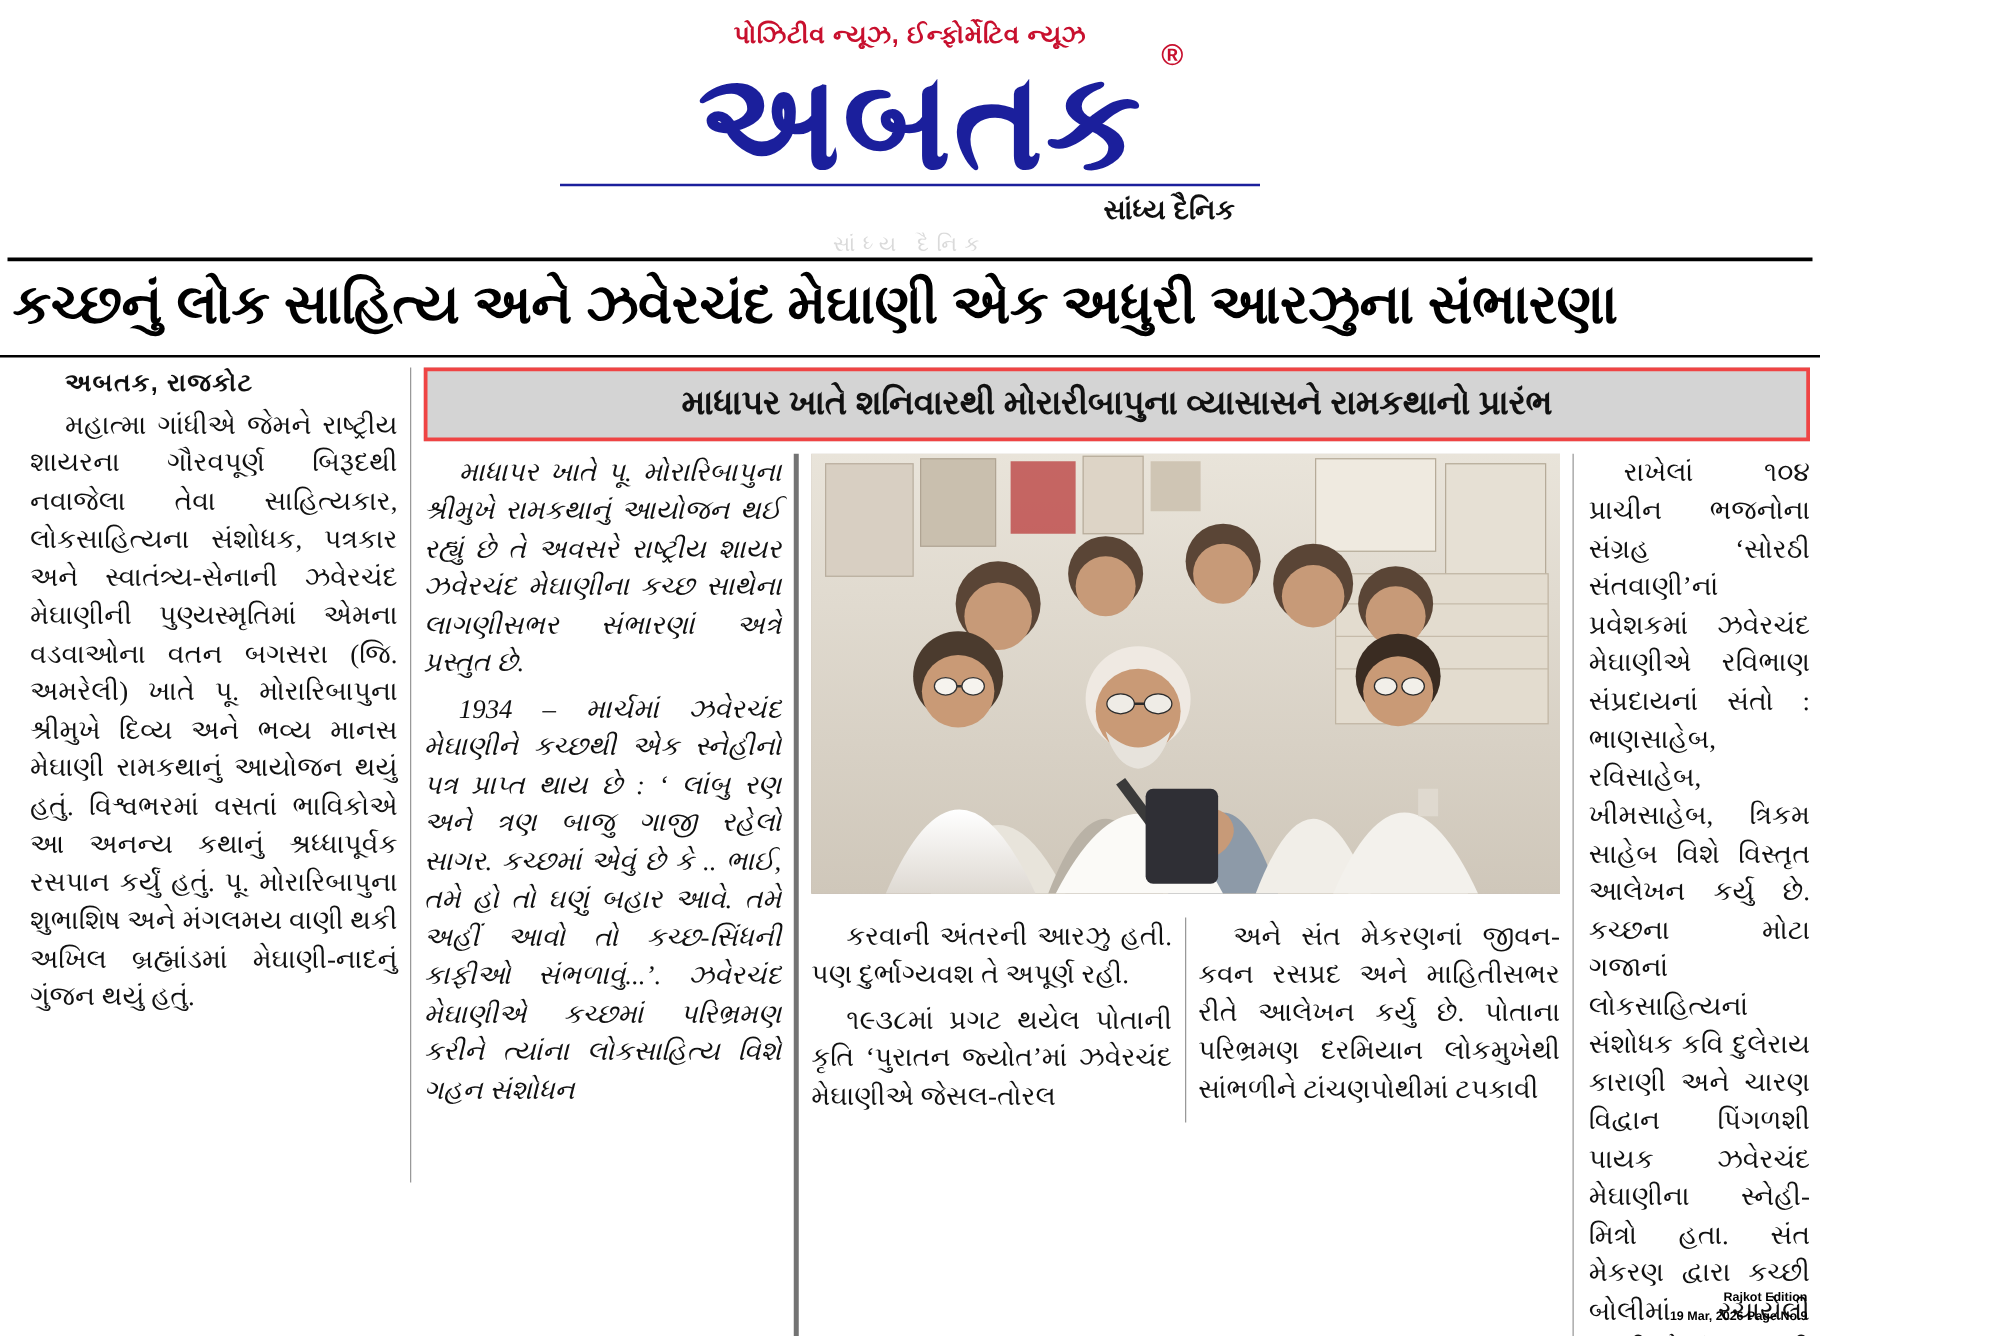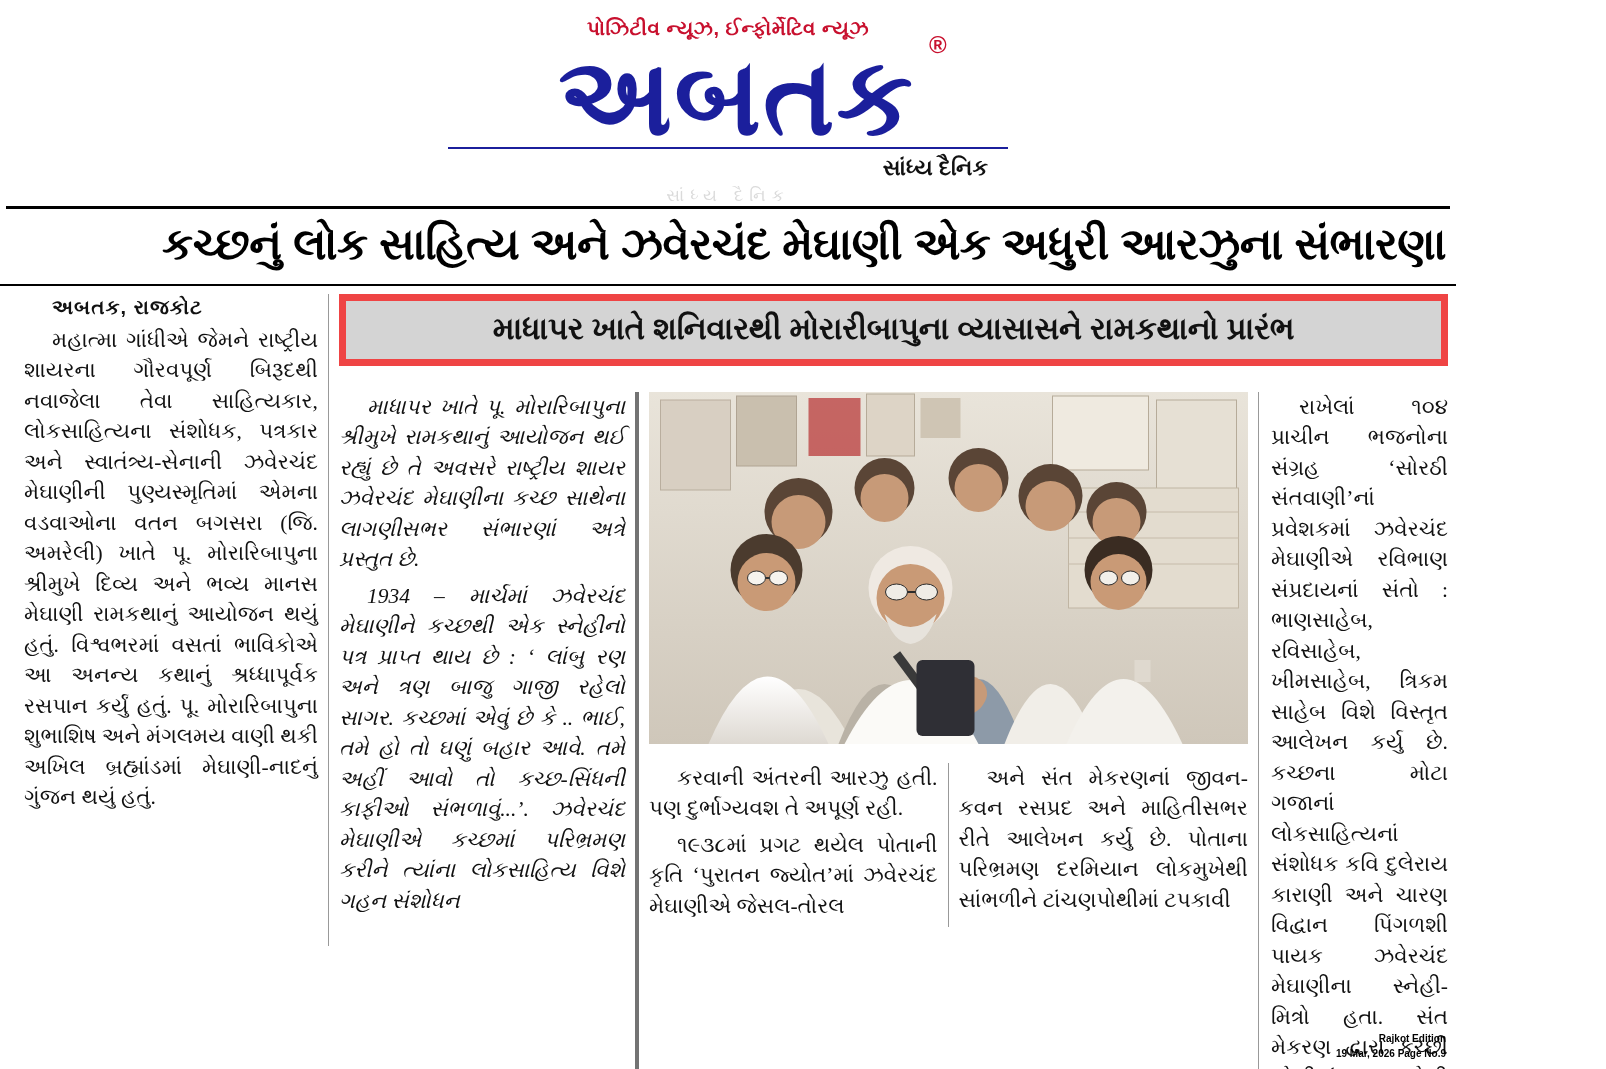--- a/index.html
+++ b/index.html
@@ -101,21 +101,21 @@
   .headline-band {
     border-bottom: 2px solid #000;
     padding: 10px 10px 14px 10px;
   }
   .headline {
     font-family: "Liberation Sans", "DejaVu Sans", sans-serif;
     font-weight: bold;
     font-size: 44px;
     line-height: 1.15;
     color: #000;
-    text-align: right;
+    text-align: left;
     letter-spacing: -0.5px;
   }
 
   
   .content {
     display: flex;
     padding: 8px 8px 0 24px;
     box-sizing: border-box;
     height: 660px;
   }
@@ -145,28 +145,28 @@
     text-align: justify;
     text-justify: inter-word;
     margin: 0 0 6px 0;
     text-indent: 28px;
     hyphens: none;
   }
 
   
   .subhead {
     background: #d4d4d4;
-    border: 7px solid #ef4444;
-    font-family: "Liberation Sans", "DejaVu Sans", sans-serif;
-    font-weight: bold;
-    font-size: 31px;
+    border: 3px solid #ef4444;
+    font-family: "Liberation Sans", "DejaVu Sans", sans-serif;
+    font-weight: bold;
+    font-size: 27px;
     text-align: center;
     padding: 10px 6px 12px 6px;
     letter-spacing: -0.3px;
-    margin-bottom: 26px;
+    margin-bottom: 10px;
   }
 
   .lower-cols {
     display: flex;
   }
   .lc {
     box-sizing: border-box;
   }
   .lc-a {
     width: 300px;

